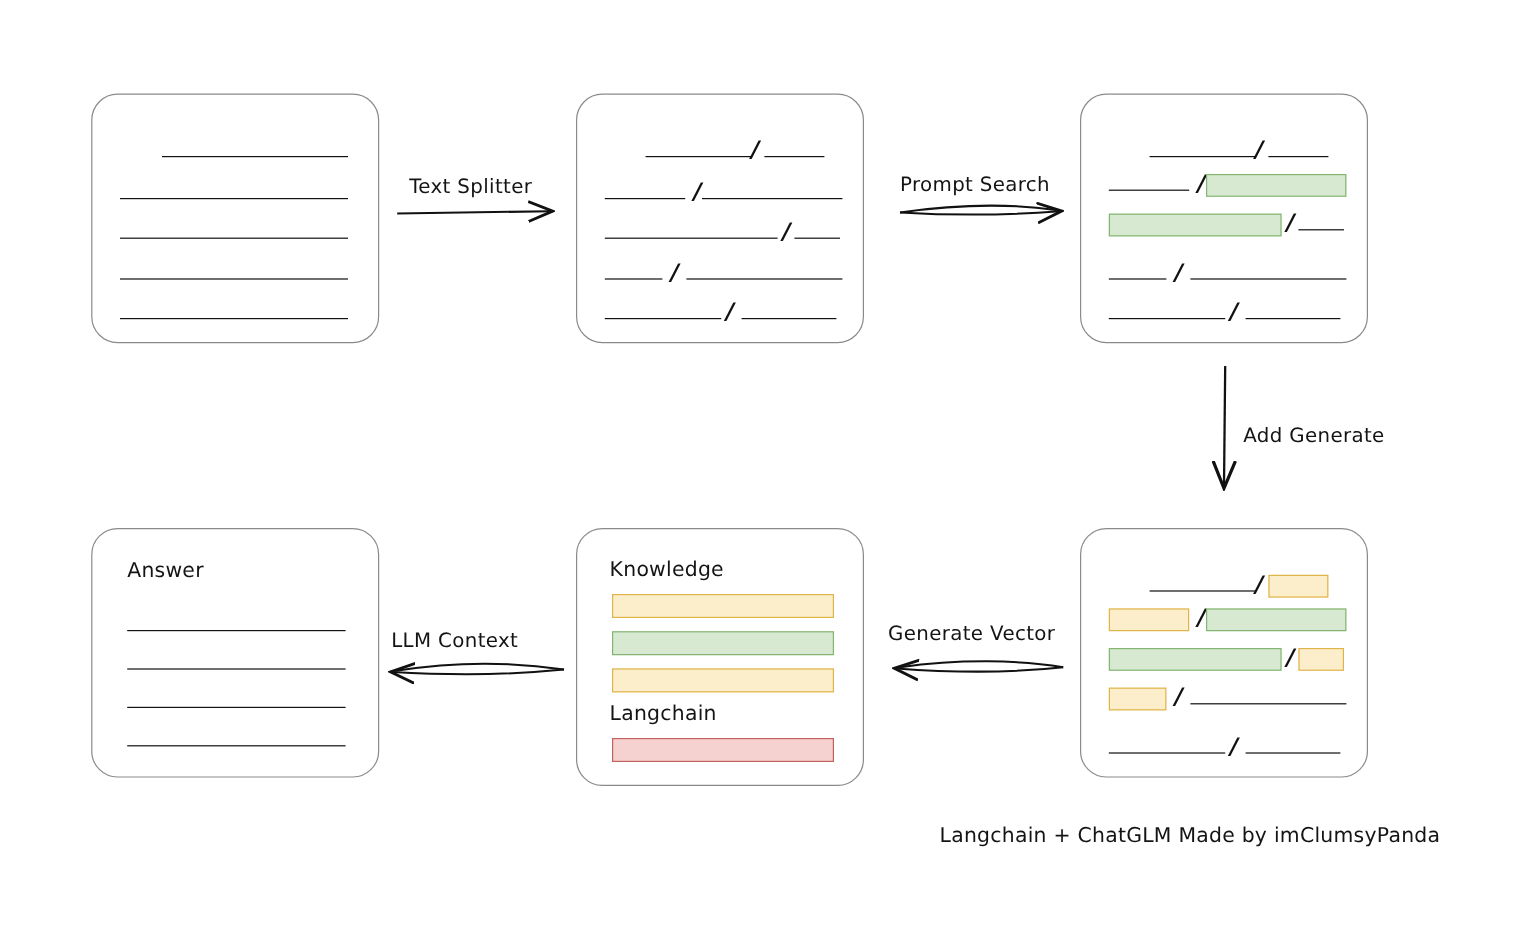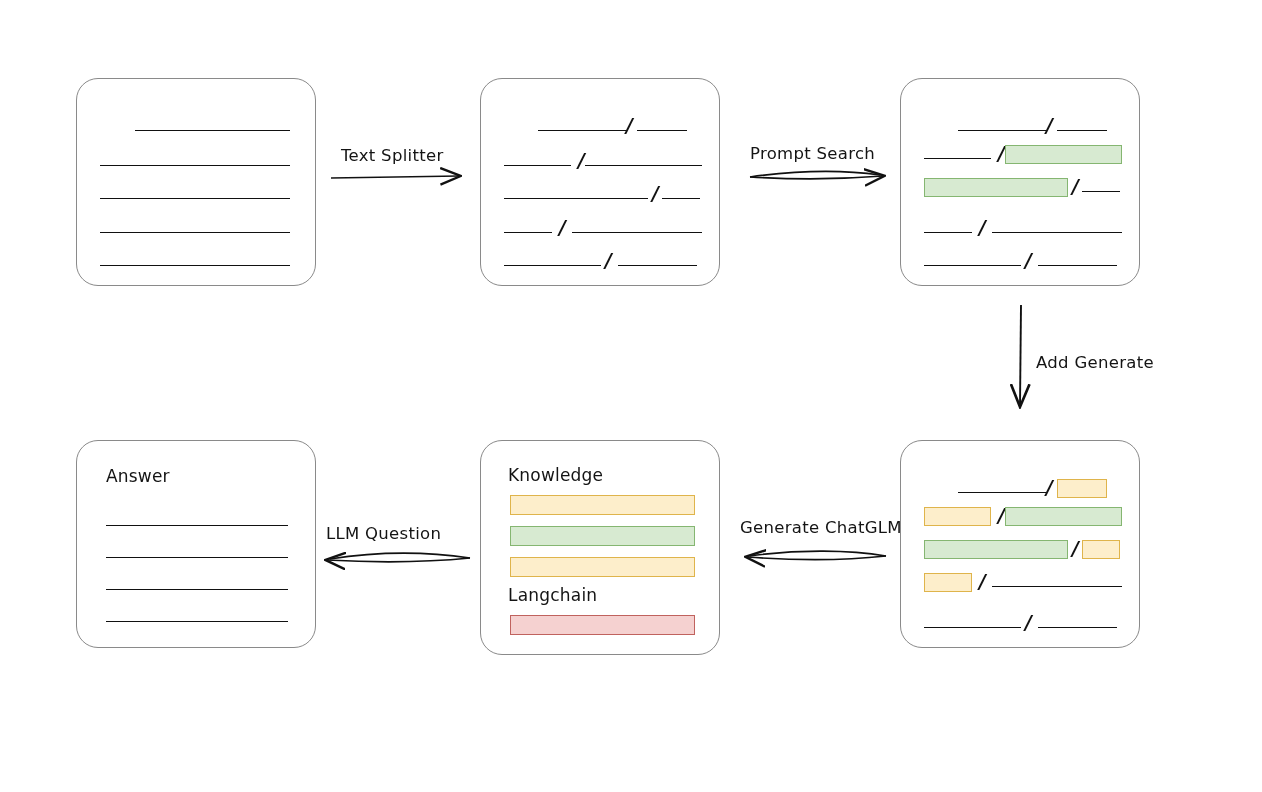--- a/index.html
+++ b/index.html
@@ -159,22 +159,22 @@
 
     <g>
       <path d="M470,558 C430,552 380,551 330,559" fill="none" stroke="#111" stroke-width="1.7"></path>
       <path d="M470,558 C430,562 380,563 327,560" fill="none" stroke="#111" stroke-width="1.7" marker-end="url(#headL)"></path>
     </g>
   </svg>
 
   <div class="arrow-label" style="left:341px; top:146px;">Text Splitter</div>
   <div class="arrow-label" style="left:750px; top:144px;">Prompt Search</div>
   <div class="arrow-label" style="left:1036px; top:353px;">Add Generate</div>
-  <div class="arrow-label" style="left:740px; top:518px;">Generate ChatGLM</div>
-  <div class="arrow-label" style="left:326px; top:524px;">LLM Question</div>
+  <div class="arrow-label" style="left:740px; top:518px;">Generate Vector</div>
+  <div class="arrow-label" style="left:326px; top:524px;">LLM Context</div>
 
   <div class="doc-box" style="left:76px; top:78px; width:240px; height:208px;">
     <div class="line-row" style="left:0px; top:36px;">
       <span class="gap" style="width:58px"></span>
         <span class="seg" style="width:155px"></span>
     </div>
     <div class="line-row" style="left:0px; top:71px;">
       <span class="gap" style="width:23px"></span>
         <span class="seg" style="width:190px"></span>
     </div>
@@ -337,14 +337,15 @@
     <div class="line-row" style="left:0px; top:133px;">
       <span class="gap" style="width:29px"></span>
         <span class="seg" style="width:182px"></span>
     </div>
     <div class="line-row" style="left:0px; top:165px;">
       <span class="gap" style="width:29px"></span>
         <span class="seg" style="width:182px"></span>
     </div>
   </div>
 
+  <div class="footer-caption" style="left:783px; top:687px;">Langchain + ChatGLM Made by imClumsyPanda</div>
 
 </div>
 
 </body></html>

